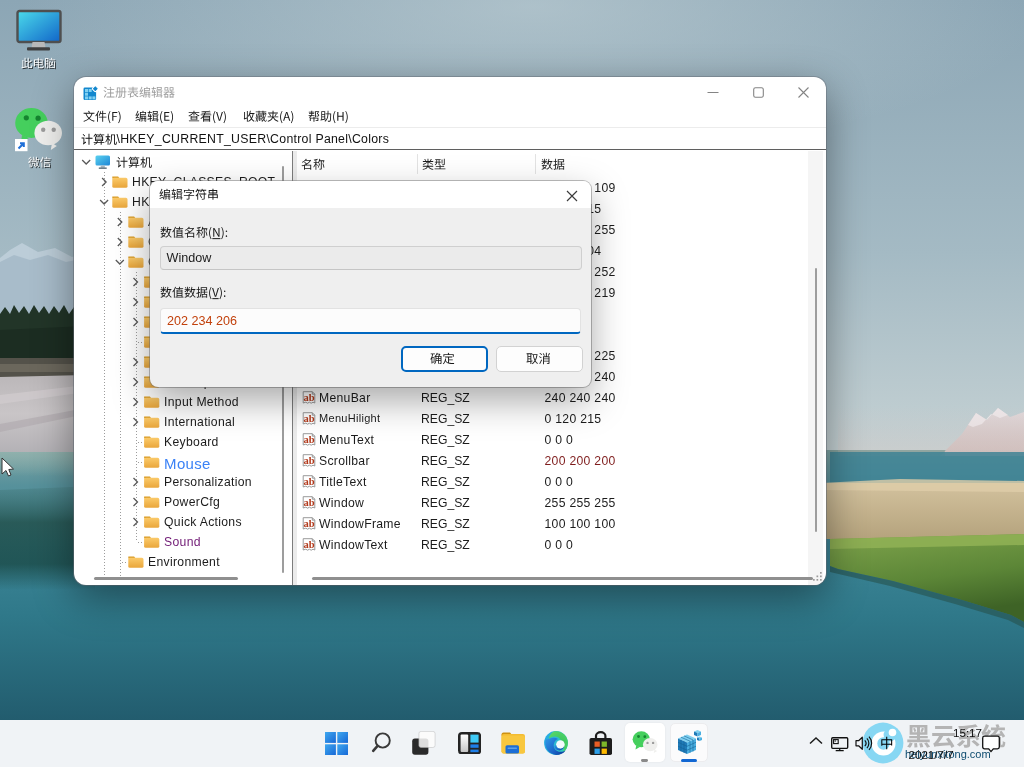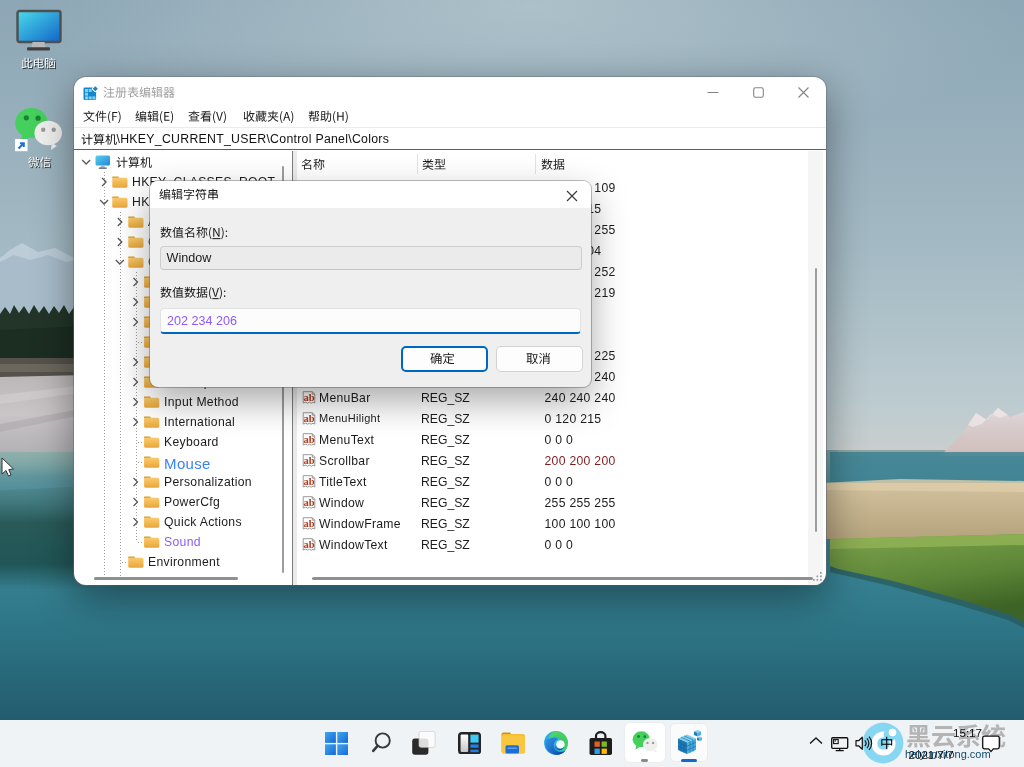--- a/index.html
+++ b/index.html
@@ -316,21 +316,21 @@
     <div class="txt" style="left:90.1px;top:259.2px;font-size:12.2px;letter-spacing:0.3px;color:#1c1c1c">Colors</div>
     <div class="txt" style="left:90.1px;top:279.2px;font-size:12.2px;letter-spacing:0.3px;color:#1c1c1c">Cursors</div>
     <div class="txt" style="left:90.1px;top:299.2px;font-size:12.2px;letter-spacing:0.3px;color:#1c1c1c">Desktop</div>
     <div class="txt" style="left:90.1px;top:319.2px;font-size:12.2px;letter-spacing:0.3px;color:#1c1c1c">Input Method</div>
     <div class="txt" style="left:90.1px;top:339.2px;font-size:12.2px;letter-spacing:0.3px;color:#1c1c1c">International</div>
     <div class="txt" style="left:90.1px;top:359.2px;font-size:12.2px;letter-spacing:0.3px;color:#1c1c1c">Keyboard</div>
     <div class="txt" style="left:90.1px;top:379.2px;font-size:15px;letter-spacing:0.3px;color:#3b82f6">Mouse</div>
     <div class="txt" style="left:90.1px;top:399.2px;font-size:12.2px;letter-spacing:0.3px;color:#1c1c1c">Personalization</div>
     <div class="txt" style="left:90.1px;top:419.2px;font-size:12.2px;letter-spacing:0.3px;color:#1c1c1c">PowerCfg</div>
     <div class="txt" style="left:90.1px;top:439.20000000000005px;font-size:12.2px;letter-spacing:0.3px;color:#1c1c1c">Quick Actions</div>
-    <div class="txt" style="left:90.1px;top:459.20000000000005px;font-size:12.2px;letter-spacing:0.3px;color:#8b5cf6">Sound</div>
+    <div class="txt" style="left:90.1px;top:459.20000000000005px;font-size:12.2px;letter-spacing:0.3px;color:#701a75">Sound</div>
     <div class="txt" style="left:74.1px;top:479.20000000000005px;font-size:12.2px;letter-spacing:0.3px;color:#1c1c1c">Environment</div>
     <div class="abs" style="left:207.8px;top:89px;width:2.4px;height:407px;background:#9d9d9d;border-radius:1.2px"></div>
     <div class="abs" style="left:19.5px;top:499.5px;width:144px;height:3.2px;background:#8f8f8f;border-radius:1.6px"></div>
     <svg class="t " style="left:227.0px;top:80.5px;width:24.00px;height:12.72px" viewBox="0 -900 2000 1060" fill="#1f1f1f">
       <g transform="scale(1,-1)">
         <use href="#u540D" x="0"></use>
         <use href="#u79F0" x="1000"></use>
       </g>
     </svg>
     <svg class="t " style="left:347.5px;top:80.5px;width:24.00px;height:12.72px" viewBox="0 -900 2000 1060" fill="#1f1f1f">
@@ -540,21 +540,21 @@
         <use href="#u6570" x="2000"></use>
         <use href="#u636E" x="3000"></use>
         <use href="#u0028" x="4000"></use>
         <use href="#u0056" x="4338"></use>
         <use href="#u0029" x="4913"></use>
         <use href="#u003A" x="5251"></use>
         <rect x="4363" y="-195" width="525" height="85"></rect>
       </g>
     </svg>
     <div class="abs" style="left:10.5px;top:126.5px;width:421px;height:26.5px;background:#fcfcfc;border:1px solid #e2e2e2;border-bottom:2.5px solid #0067c0;border-radius:4px"></div>
-    <div class="txt" style="left:17.5px;top:133.5px;font-size:12.6px;color:#8b5cf6">202 234 206</div>
+    <div class="txt" style="left:17.5px;top:133.5px;font-size:12.6px;color:#c2410c">202 234 206</div>
     <div class="abs" style="left:251px;top:164.5px;width:87px;height:26px;background:#fdfdfd;border:2px solid #0067c0;border-radius:5px"></div>
     <svg class="t " style="left:280.5px;top:170.8px;width:24.80px;height:13.14px" viewBox="0 -900 2000 1060" fill="#1a1a1a">
       <g transform="scale(1,-1)">
         <use href="#u786E" x="0"></use>
         <use href="#u5B9A" x="1000"></use>
       </g>
     </svg>
     <div class="abs" style="left:346.5px;top:164.5px;width:87px;height:26px;background:#fdfdfd;border:1px solid #d2d2d2;border-radius:5px"></div>
     <svg class="t " style="left:376.0px;top:170.8px;width:24.80px;height:13.14px" viewBox="0 -900 2000 1060" fill="#1a1a1a">
       <g transform="scale(1,-1)">

